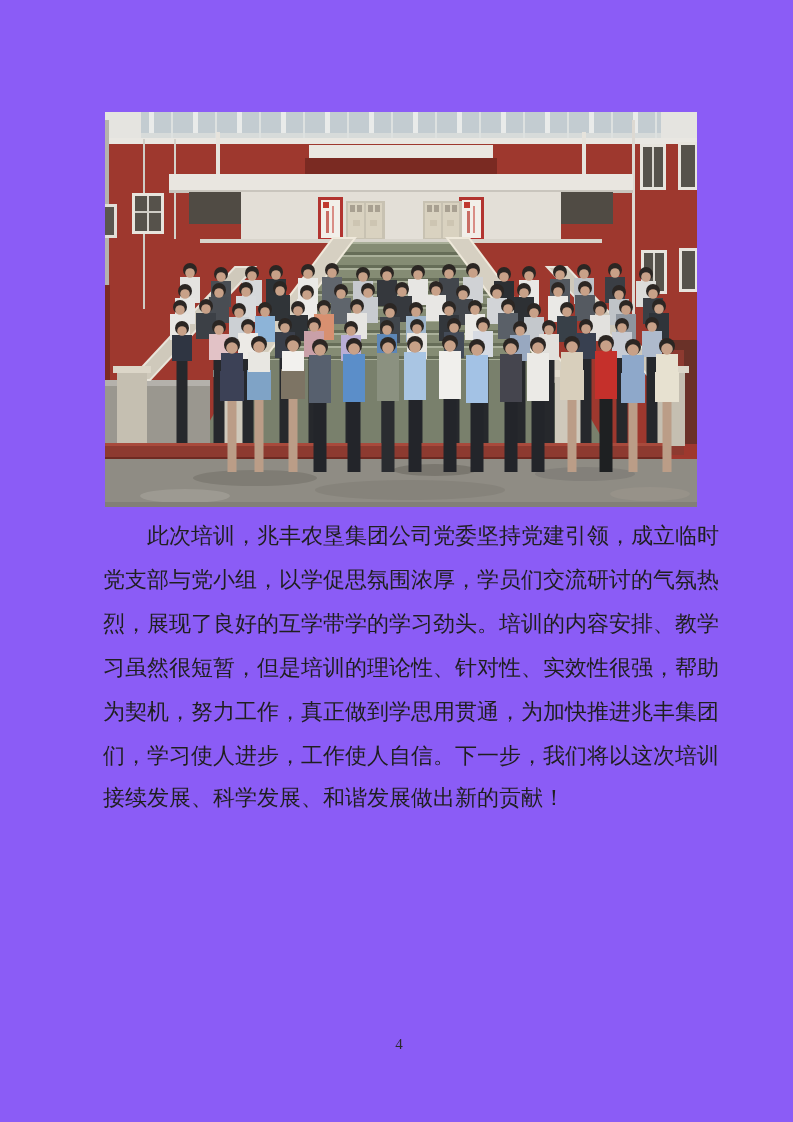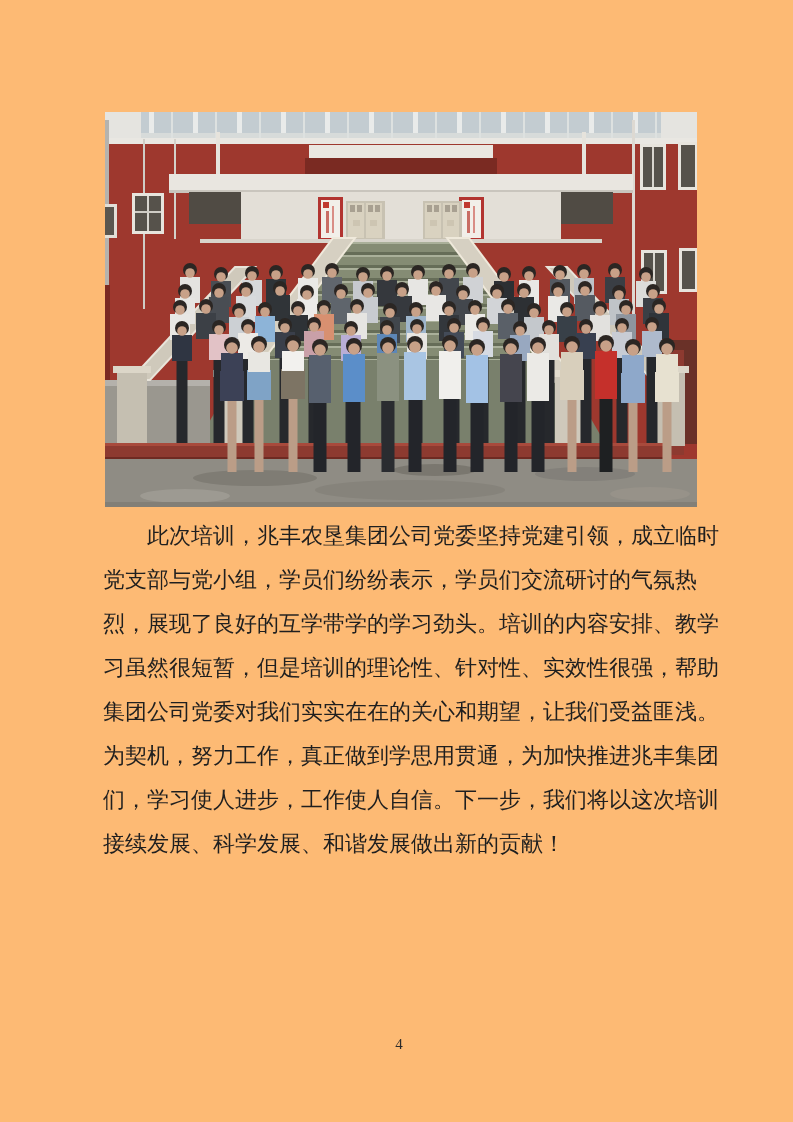--- a/index.html
+++ b/index.html
@@ -1,20 +1,20 @@
 <!DOCTYPE html>
 <html><head>
 <meta charset="utf-8">
 <style>
   html,body{margin:0;padding:0;background:#888;}
   .page{
     position:relative;
     width:793px;height:1122px;
     margin:0 auto;
-    background:#fdba74;
+    background:#8b5cf6;
     font-family:"Liberation Serif", serif;
     overflow:hidden;
   }
   .photo{
     position:absolute;left:105px;top:112px;width:592px;height:395px;
     margin:0;padding:0;line-height:0;
   }
   .photo svg{display:block;width:592px;height:395px;}
   .body-text{
     position:absolute;left:103px;top:514px;width:592px;
@@ -23,21 +23,21 @@
   .line{
     margin:0;padding:0;
     font-size:22px;line-height:44px;
     text-align:justify;
     -moz-text-align-last:justify;
     text-align-last:justify;
     white-space:nowrap;
   }
   .line.indent{padding-left:44px;}
   .line.para-end{
-    text-align-last:left;-moz-text-align-last:left;white-space:normal;
+    text-align-last:left;-moz-text-align-last:left;white-space:normal;font-family:Liberation Mono, monospace;
   }
   .page-number{
     position:absolute;left:103px;top:1034px;width:592px;
     text-align:center;font-size:15px;color:#2a2a2a;line-height:20px;
   }
 </style>
 </head>
 <body>
 
 <div class="page">
@@ -491,24 +491,23 @@
             <rect x="551" y="242" width="22" height="20" fill="#e7e1d0"></rect>
             <circle cx="562" cy="234" r="8" fill="#2b2623"></circle>
             <circle cx="562" cy="237" r="5.8" fill="#c8a188"></circle>
           </g>
         </g>
     </svg>
   </figure>
 
   <div class="body-text">
     <p class="line indent">此次培训，兆丰农垦集团公司党委坚持党建引领，成立临时</p>
-    <p class="line">党支部与党小组，学员们纷纷表示，学员们交流研讨的气氛热</p>
+    <p class="line">党支部与党小组，以学促思氛围浓厚，学员们交流研讨的气氛热</p>
     <p class="line">烈，展现了良好的互学带学的学习劲头。培训的内容安排、教学</p>
     <p class="line">习虽然很短暂，但是培训的理论性、针对性、实效性很强，帮助</p>
-    <p class="line">集团公司党委对我们实实在在的关心和期望，让我们受益匪浅。</p>
     <p class="line">为契机，努力工作，真正做到学思用贯通，为加快推进兆丰集团</p>
     <p class="line">们，学习使人进步，工作使人自信。下一步，我们将以这次培训</p>
     <p class="line para-end">接续发展、科学发展、和谐发展做出新的贡献！</p>
   </div>
 
   <div class="page-number">4</div>
 
 </div>
 
 </body></html>

